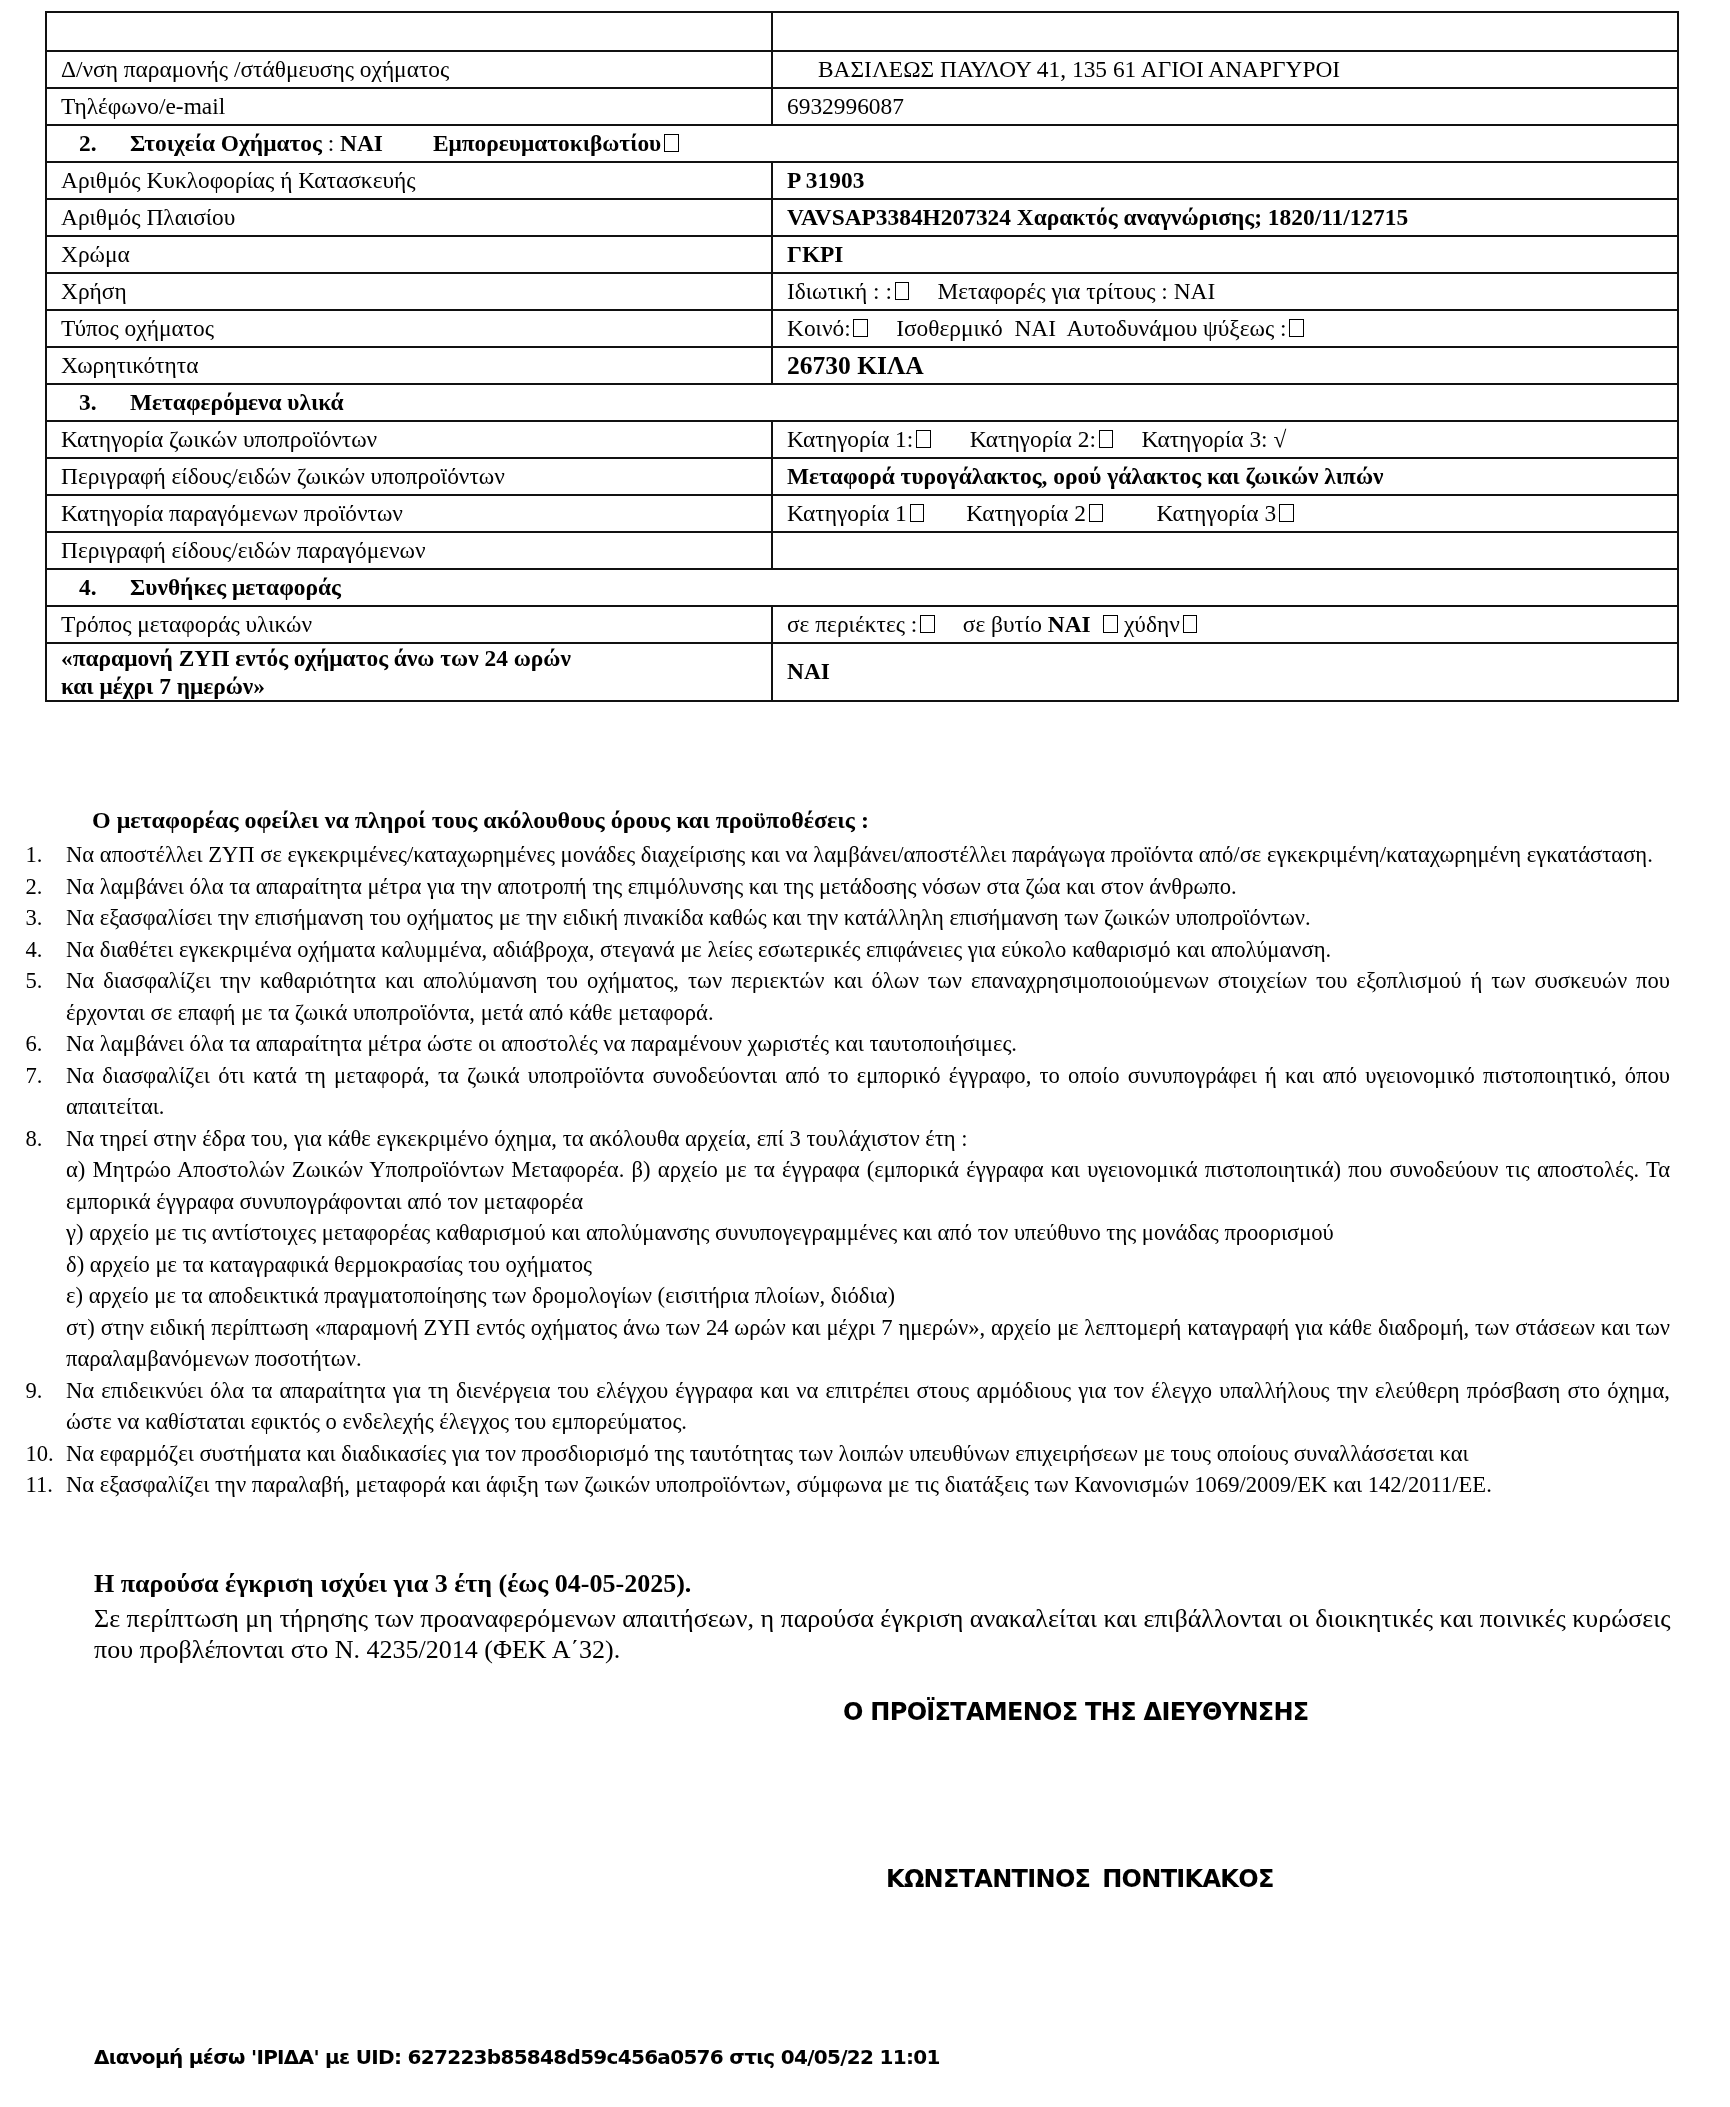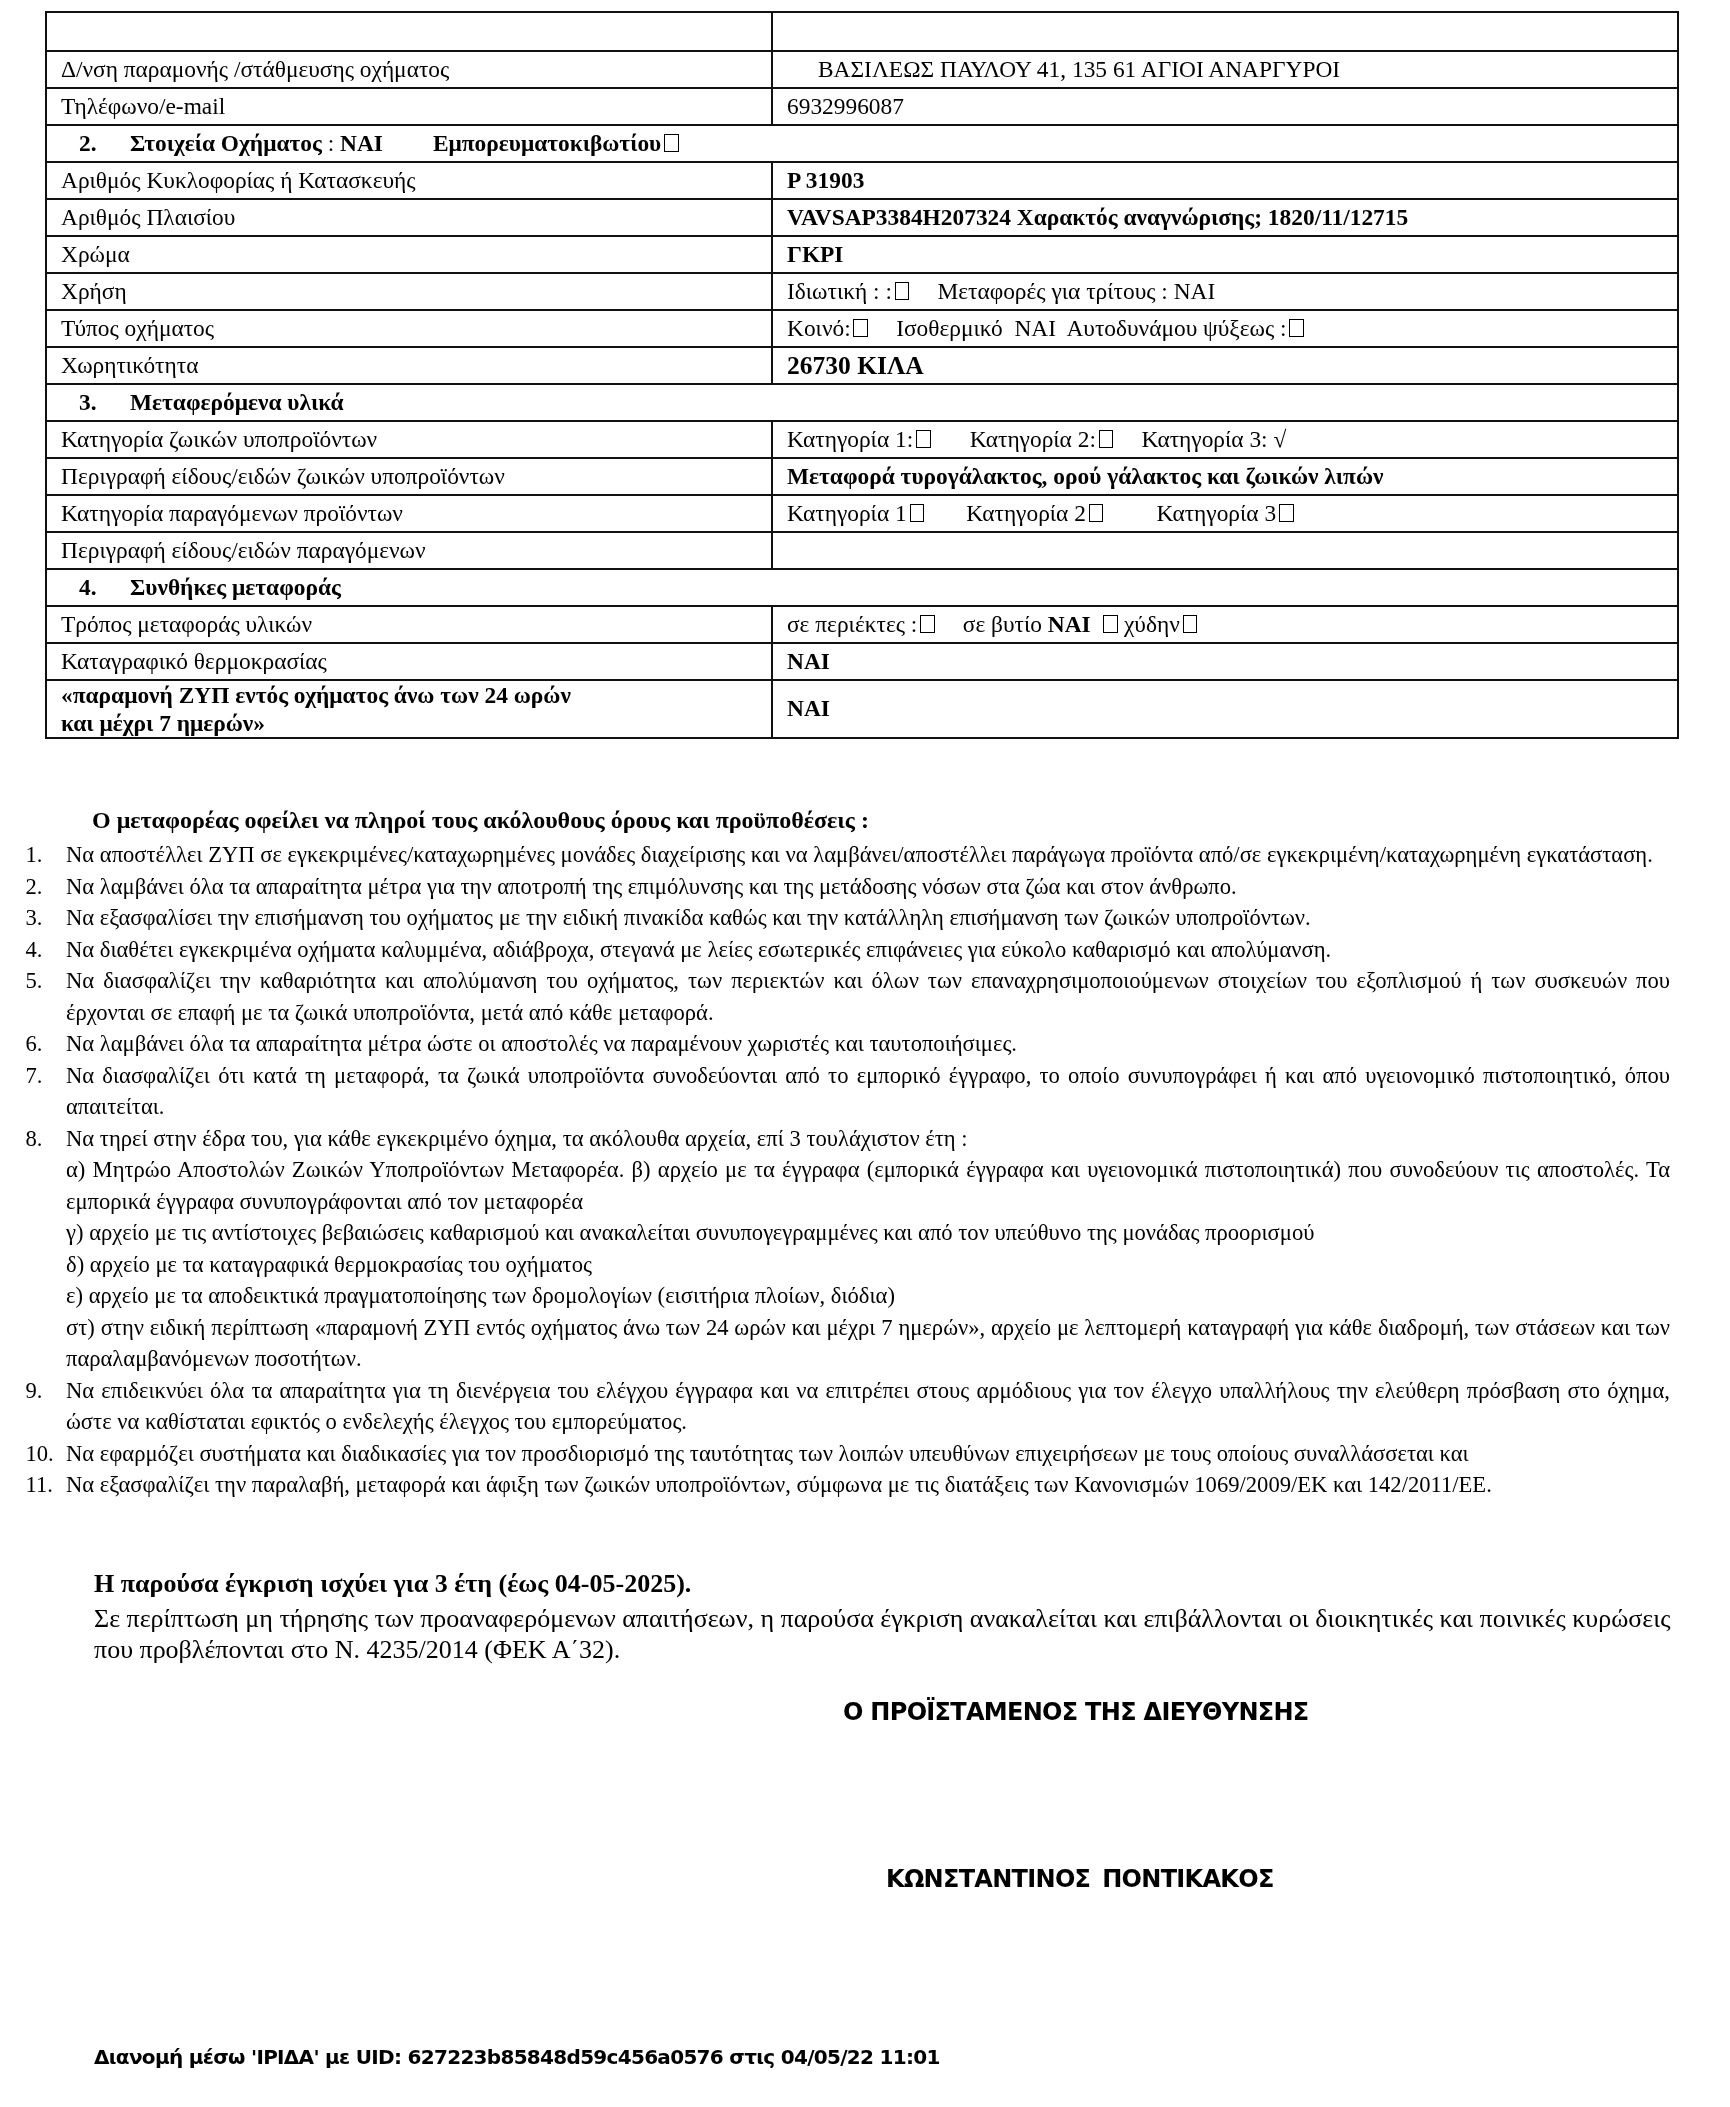--- a/index.html
+++ b/index.html
@@ -126,24 +126,20 @@
       <td colspan="2">
         <span class="num">4.</span><span>Συνθήκες μεταφοράς</span>
       </td>
     </tr>
     <tr class="h55">
       <td>Τρόπος μεταφοράς υλικών</td>
       <td>
         <span>σε περιέκτες :</span><span class="box"></span><span class="gap"></span><span>σε βυτίο</span> <b>ΝΑΙ</b><span class="box" style="margin-left:12.7px"></span> <span>χύδην</span><span class="box"></span>
       </td>
     </tr>
-    <tr class="h55">
-      <td>Καταγραφικό θερμοκρασίας</td>
-      <td class="val-bold">ΝΑΙ</td>
-    </tr>
     <tr class="tall">
       <td style="font-weight:bold;line-height:28px">
         <div>«παραμονή ΖΥΠ εντός οχήματος άνω των 24 ωρών</div>
         <div>και μέχρι 7  ημερών»</div>
       </td>
       <td class="val-bold">ΝΑΙ</td>
     </tr>
   </tbody>
     </table>
 
@@ -175,21 +171,21 @@
         <p>Να λαμβάνει όλα τα απαραίτητα μέτρα ώστε οι αποστολές να παραμένουν χωριστές και ταυτοποιήσιμες.</p>
       </li>
       <li>
         <span class="n">7.</span>
         <p>Να διασφαλίζει ότι κατά τη μεταφορά, τα ζωικά υποπροϊόντα συνοδεύονται από το εμπορικό έγγραφο, το οποίο συνυπογράφει ή και από υγειονομικό πιστοποιητικό, όπου απαιτείται.</p>
       </li>
       <li>
         <span class="n">8.</span>
         <p>Να τηρεί στην έδρα του, για κάθε εγκεκριμένο όχημα, τα ακόλουθα αρχεία, επί 3 τουλάχιστον έτη :</p>
         <p>α) Μητρώο Αποστολών Ζωικών Υποπροϊόντων Μεταφορέα. β) αρχείο με τα έγγραφα (εμπορικά έγγραφα και υγειονομικά πιστοποιητικά) που συνοδεύουν τις αποστολές. Τα εμπορικά έγγραφα συνυπογράφονται από τον μεταφορέα</p>
-        <p>γ) αρχείο με τις αντίστοιχες βεβαιώσεις καθαρισμού και ανακαλείται συνυπογεγραμμένες και από τον υπεύθυνο της μονάδας προορισμού</p>
+        <p>γ) αρχείο με τις αντίστοιχες μεταφορέας καθαρισμού και απολύμανσης συνυπογεγραμμένες και από τον υπεύθυνο της μονάδας προορισμού</p>
         <p>δ) αρχείο με τα καταγραφικά θερμοκρασίας του οχήματος</p>
         <p>ε) αρχείο με τα αποδεικτικά πραγματοποίησης των δρομολογίων (εισιτήρια πλοίων, διόδια)</p>
         <p>στ) στην ειδική περίπτωση «παραμονή ΖΥΠ εντός οχήματος άνω των 24 ωρών και μέχρι 7 ημερών», αρχείο με λεπτομερή καταγραφή για κάθε διαδρομή, των στάσεων και των παραλαμβανόμενων ποσοτήτων.</p>
       </li>
       <li>
         <span class="n">9.</span>
         <p>Να επιδεικνύει όλα τα απαραίτητα για τη διενέργεια του ελέγχου έγγραφα και να επιτρέπει στους αρμόδιους για τον έλεγχο υπαλλήλους την ελεύθερη πρόσβαση στο όχημα, ώστε να καθίσταται εφικτός ο ενδελεχής έλεγχος του εμπορεύματος.</p>
       </li>
       <li>
         <span class="n">10.</span>

